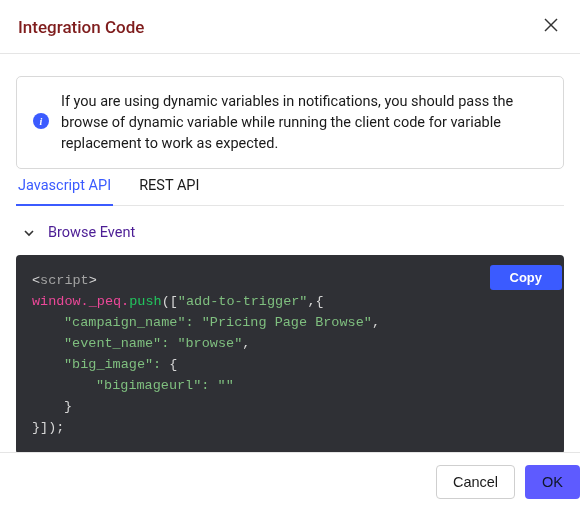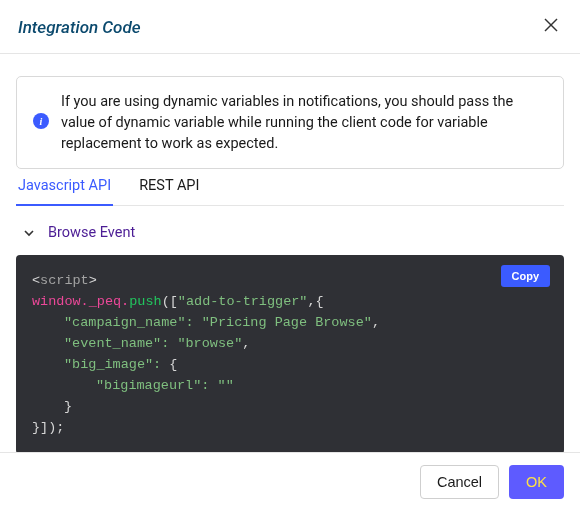--- a/index.html
+++ b/index.html
@@ -14,22 +14,21 @@
   .header {
     display: flex;
     align-items: center;
     justify-content: space-between;
     padding: 14px 18px;
     border-bottom: 1px solid #e5e5e5;
   }
   .header-title {
     font-size: 17px;
     font-weight: 500;
-    color: #0c4a6e;
-    font-style: italic;
+    color: #7f1d1d;
   }
   .close-btn {
     background: none;
     border: none;
     cursor: pointer;
     color: #333;
     padding: 2px;
     display: flex;
     align-items: center;
   }
@@ -104,65 +103,65 @@
     padding: 16px 16px;
     font-family: "SFMono-Regular", Consolas, "Liberation Mono", Menlo, monospace;
     font-size: 13.5px;
     line-height: 1.55;
     color: #d6d6d6;
     overflow: hidden;
   }
   .copy-btn {
     position: absolute;
     top: 10px;
-    right: 14px;
+    right: 2px;
     background: #3b5bff;
     color: #fff;
     border: none;
     border-radius: 3px;
-    font-size: 11px;
+    font-size: 13px;
     font-weight: 600;
-    padding: 5px 11px;
+    padding: 5px 20px;
     cursor: pointer;
   }
   .tok-punc { color: #d6d6d6; }
   .tok-tag  { color: #a3a3a3; }
   .tok-obj  { color: #ec4899; }
   .tok-fn   { color: #22c55e; }
   .tok-str  { color: #7fbf7f; }
   .ind1 { padding-left: 32px; display: block; }
   .ind2 { padding-left: 64px; display: block; }
   .line { display: block; white-space: pre; }
   .footer {
     position: absolute;
     bottom: 0;
     left: 0;
     right: 0;
     border-top: 1px solid #e5e5e5;
-    padding: 12px 16px;
+    padding: 12px 0;
     display: flex;
     justify-content: flex-end;
     gap: 10px;
     background: #fff;
   }
   .btn {
     font-size: 14.5px;
     padding: 8px 16px;
     border-radius: 4px;
     cursor: pointer;
     border: 1px solid transparent;
   }
   .btn-cancel {
     background: #fff;
     border: 1px solid #cfcfcf;
     color: #1a1a1a;
   }
   .btn-ok {
     background: #5e5bff;
-    color: #fde047;
+    color: #0f172a;
     min-width: 48px;
   }
 </style>
 </head>
 <body>
 
 <div class="header">
   <div class="header-title">Integration Code</div>
   <button class="close-btn">
     <span>
@@ -171,21 +170,21 @@
         <line x1="15" y1="3" x2="3" y2="15"></line>
       </svg>
     </span>
   </button>
 </div>
 
 <div class="content">
 
   <div class="info-box">
     <div class="info-icon">i</div>
-    <div class="info-text">If you are using dynamic variables in notifications, you should pass the value of dynamic variable while running the client code for variable replacement to work as expected.</div>
+    <div class="info-text">If you are using dynamic variables in notifications, you should pass the browse of dynamic variable while running the client code for variable replacement to work as expected.</div>
   </div>
 
   <div class="tabs">
     <div class="tab active">Javascript API</div>
     <div class="tab">REST API</div>
   </div>
 
   <div class="section-hdr">
     <span class="chevron">
       <svg width="14" height="14" viewBox="0 0 14 14" stroke="currentColor" stroke-width="1.6" fill="none">

